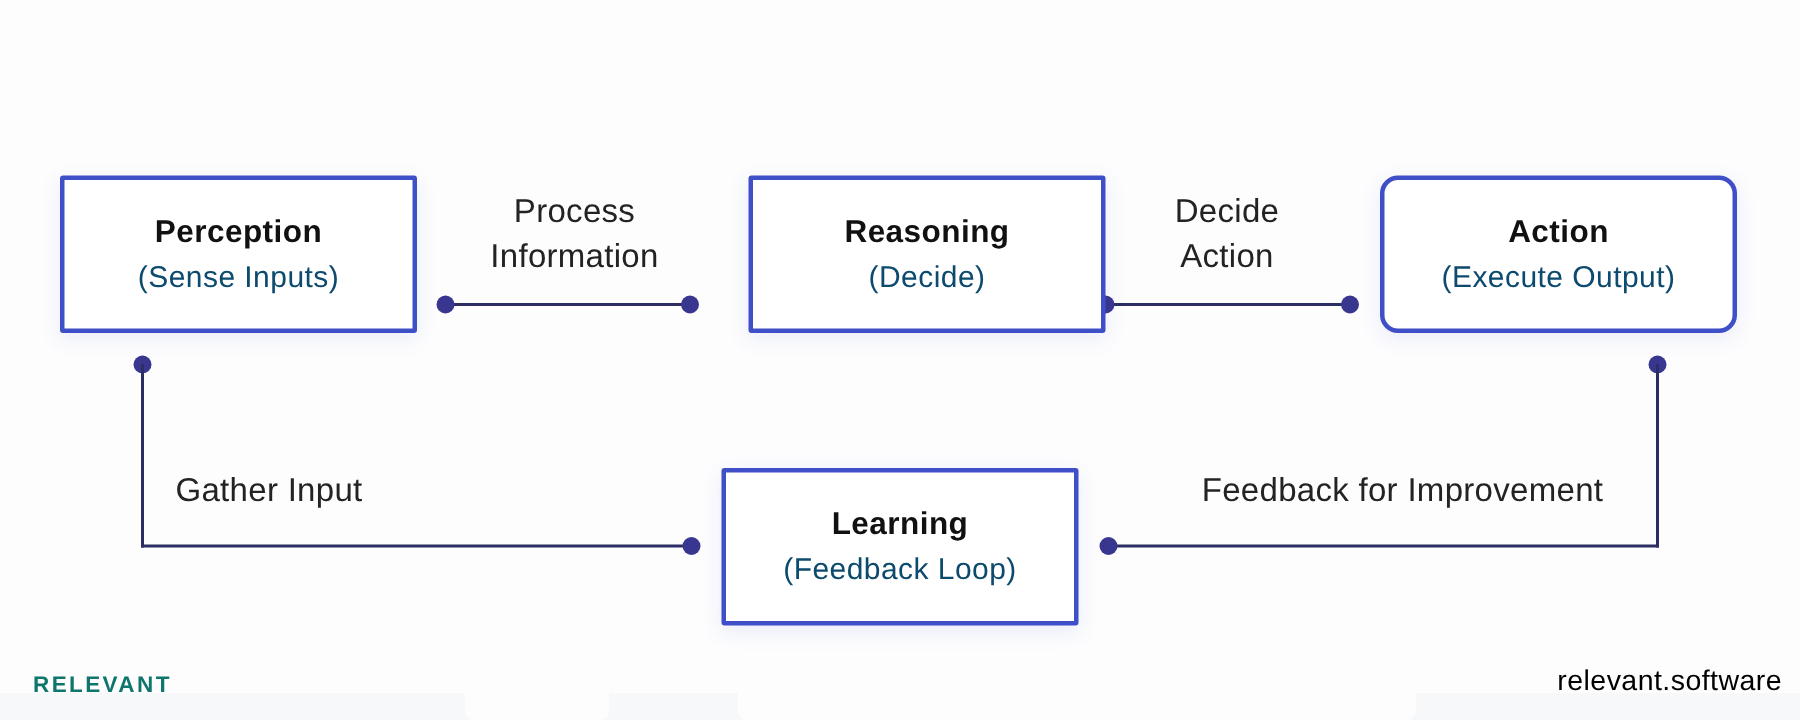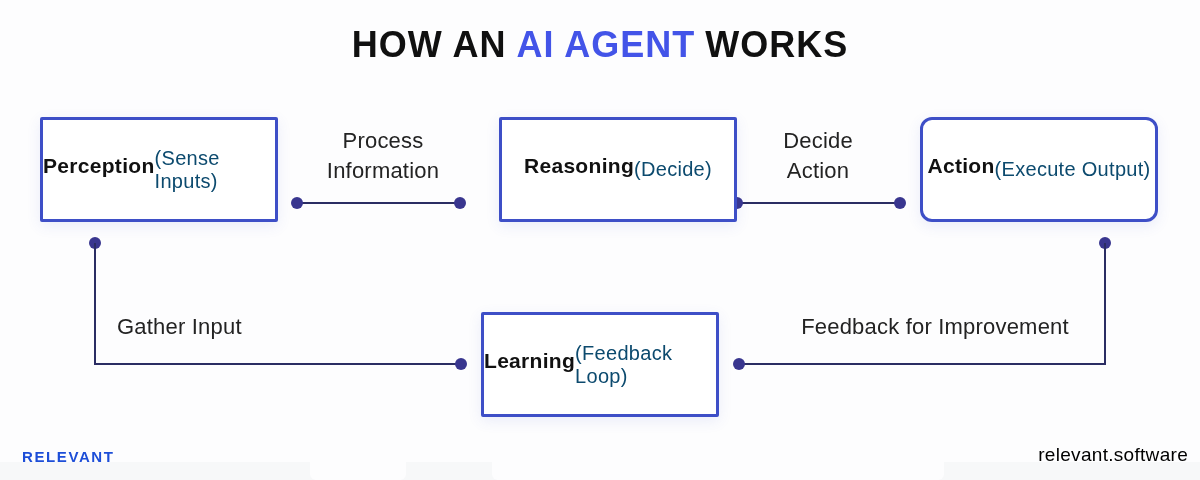--- a/index.html
+++ b/index.html
@@ -50,21 +50,21 @@
   }
 
   .node {
     position: absolute;
     width: 238px;
     height: 105px;
     background: #ffffff;
     border: 3px solid #3e4fc7;
     border-radius: 2px;
     display: flex;
-    flex-direction: row;
+    flex-direction: column;
     align-items: center;
     justify-content: center;
     box-shadow: 0 4px 14px rgba(70, 90, 210, 0.10);
   }
   .node-title {
     font-size: 21px;
     font-weight: bold;
     color: #111111;
     letter-spacing: 0.3px;
     margin-bottom: 7px;
@@ -104,40 +104,39 @@
   .label-decide   { left: 758px; top: 126px; width: 120px; }
   .label-gather   { left: 117px; top: 312px; text-align: left; white-space: nowrap; }
   .label-feedback { left: 775px; top: 312px; width: 320px; white-space: nowrap; }
 
   .brand {
     position: absolute;
     left: 22px; top: 448px;
     font-size: 15px;
     font-weight: bold;
     letter-spacing: 1.6px;
-    color: #1d4ed8;
+    color: #0f766e;
   }
   .website {
     position: absolute;
     right: 12px; top: 444px;
     font-size: 19px;
     color: #000000;
     letter-spacing: 0.3px;
   }
 </style>
 </head>
 <body>
 
 <div class="stage">
 
   <div class="bottom-strip"></div>
   <div class="bottom-card c1"></div>
   <div class="bottom-card c2"></div>
 
-  <h1 class="title"><span>HOW AN</span><span class="hl">AI AGENT</span><span>WORKS</span></h1>
 
   <div class="hline" style="left:297px; top:202px; width:163px;"></div>
   <div class="dot" style="left:291px; top:197px;"></div>
   <div class="dot" style="left:454px; top:197px;"></div>
   <div class="conn-label label-process">Process Information</div>
 
   <div class="hline" style="left:737px; top:202px; width:163px;"></div>
   <div class="dot" style="left:731px; top:197px;"></div>
   <div class="dot" style="left:894px; top:197px;"></div>
   <div class="conn-label label-decide">Decide Action</div>

